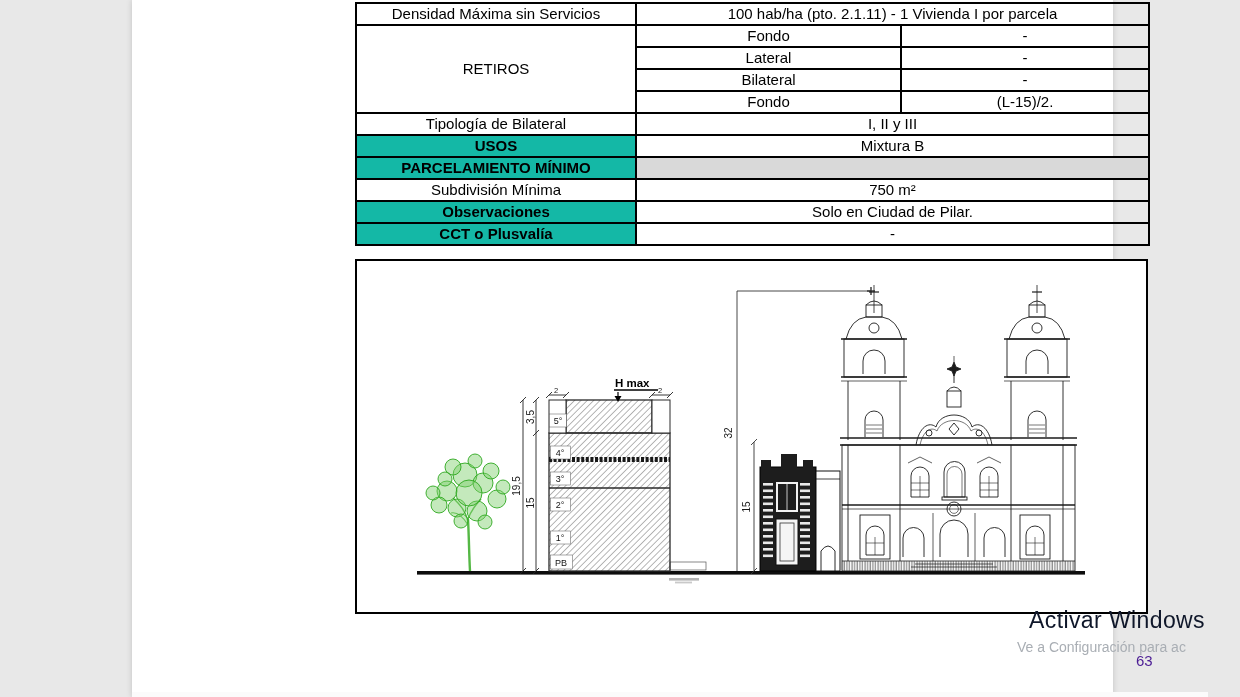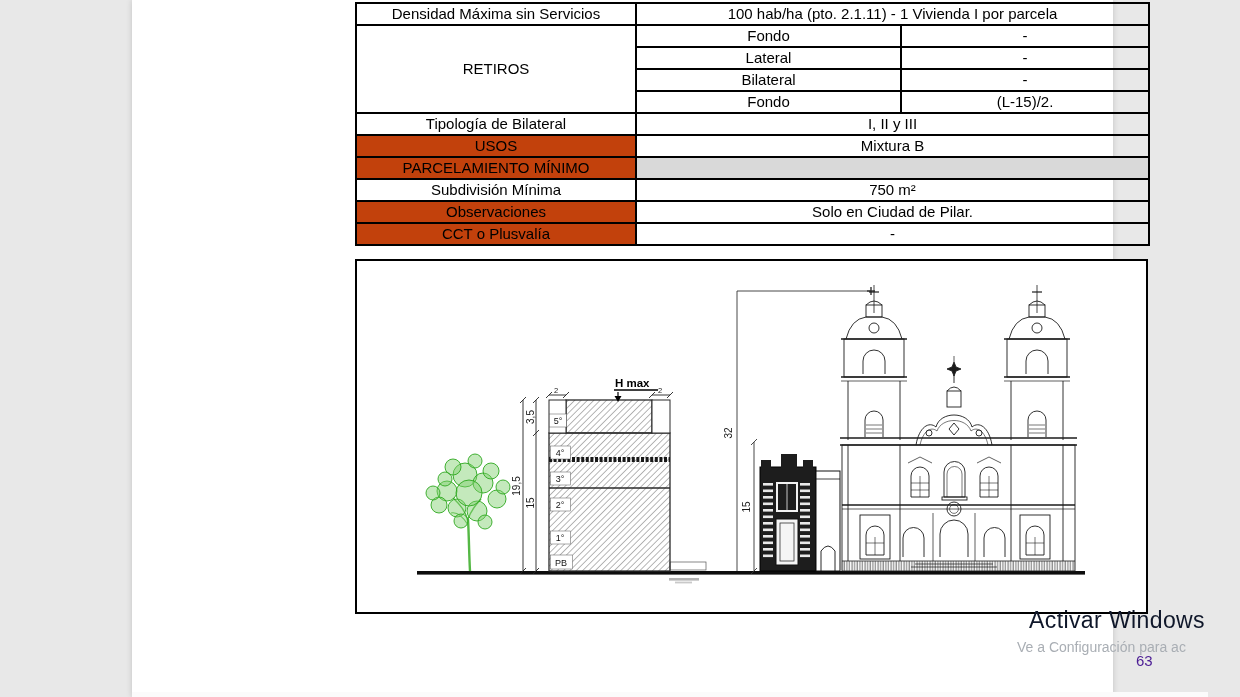--- a/index.html
+++ b/index.html
@@ -21,21 +21,21 @@
     position:absolute;left:223px;top:2px;width:793px;
     border-collapse:collapse;table-layout:fixed;
     font-size:15px;color:#000;
   }
   .ztable td{
     border:2px solid #000;text-align:center;vertical-align:middle;
     height:20px;padding:0 14px;line-height:1.05;
     white-space:nowrap;overflow:hidden;
   }
   .c1{width:280px}.c2{width:265px}.c3{width:248px}
-  .hdr{background:#c2410c;font-weight:normal;}
+  .hdr{background:#14b8a6;font-weight:bold;}
   .gcell{background:#d9d9d9;}
   
   .dbox{
     position:absolute;left:223px;top:259px;width:789px;height:351px;
     border:2px solid #000;background:#fff;
   }
   .dbox svg{display:block;}
   
   .wm1{
     position:absolute;left:1029px;top:607px;font-size:23px;

